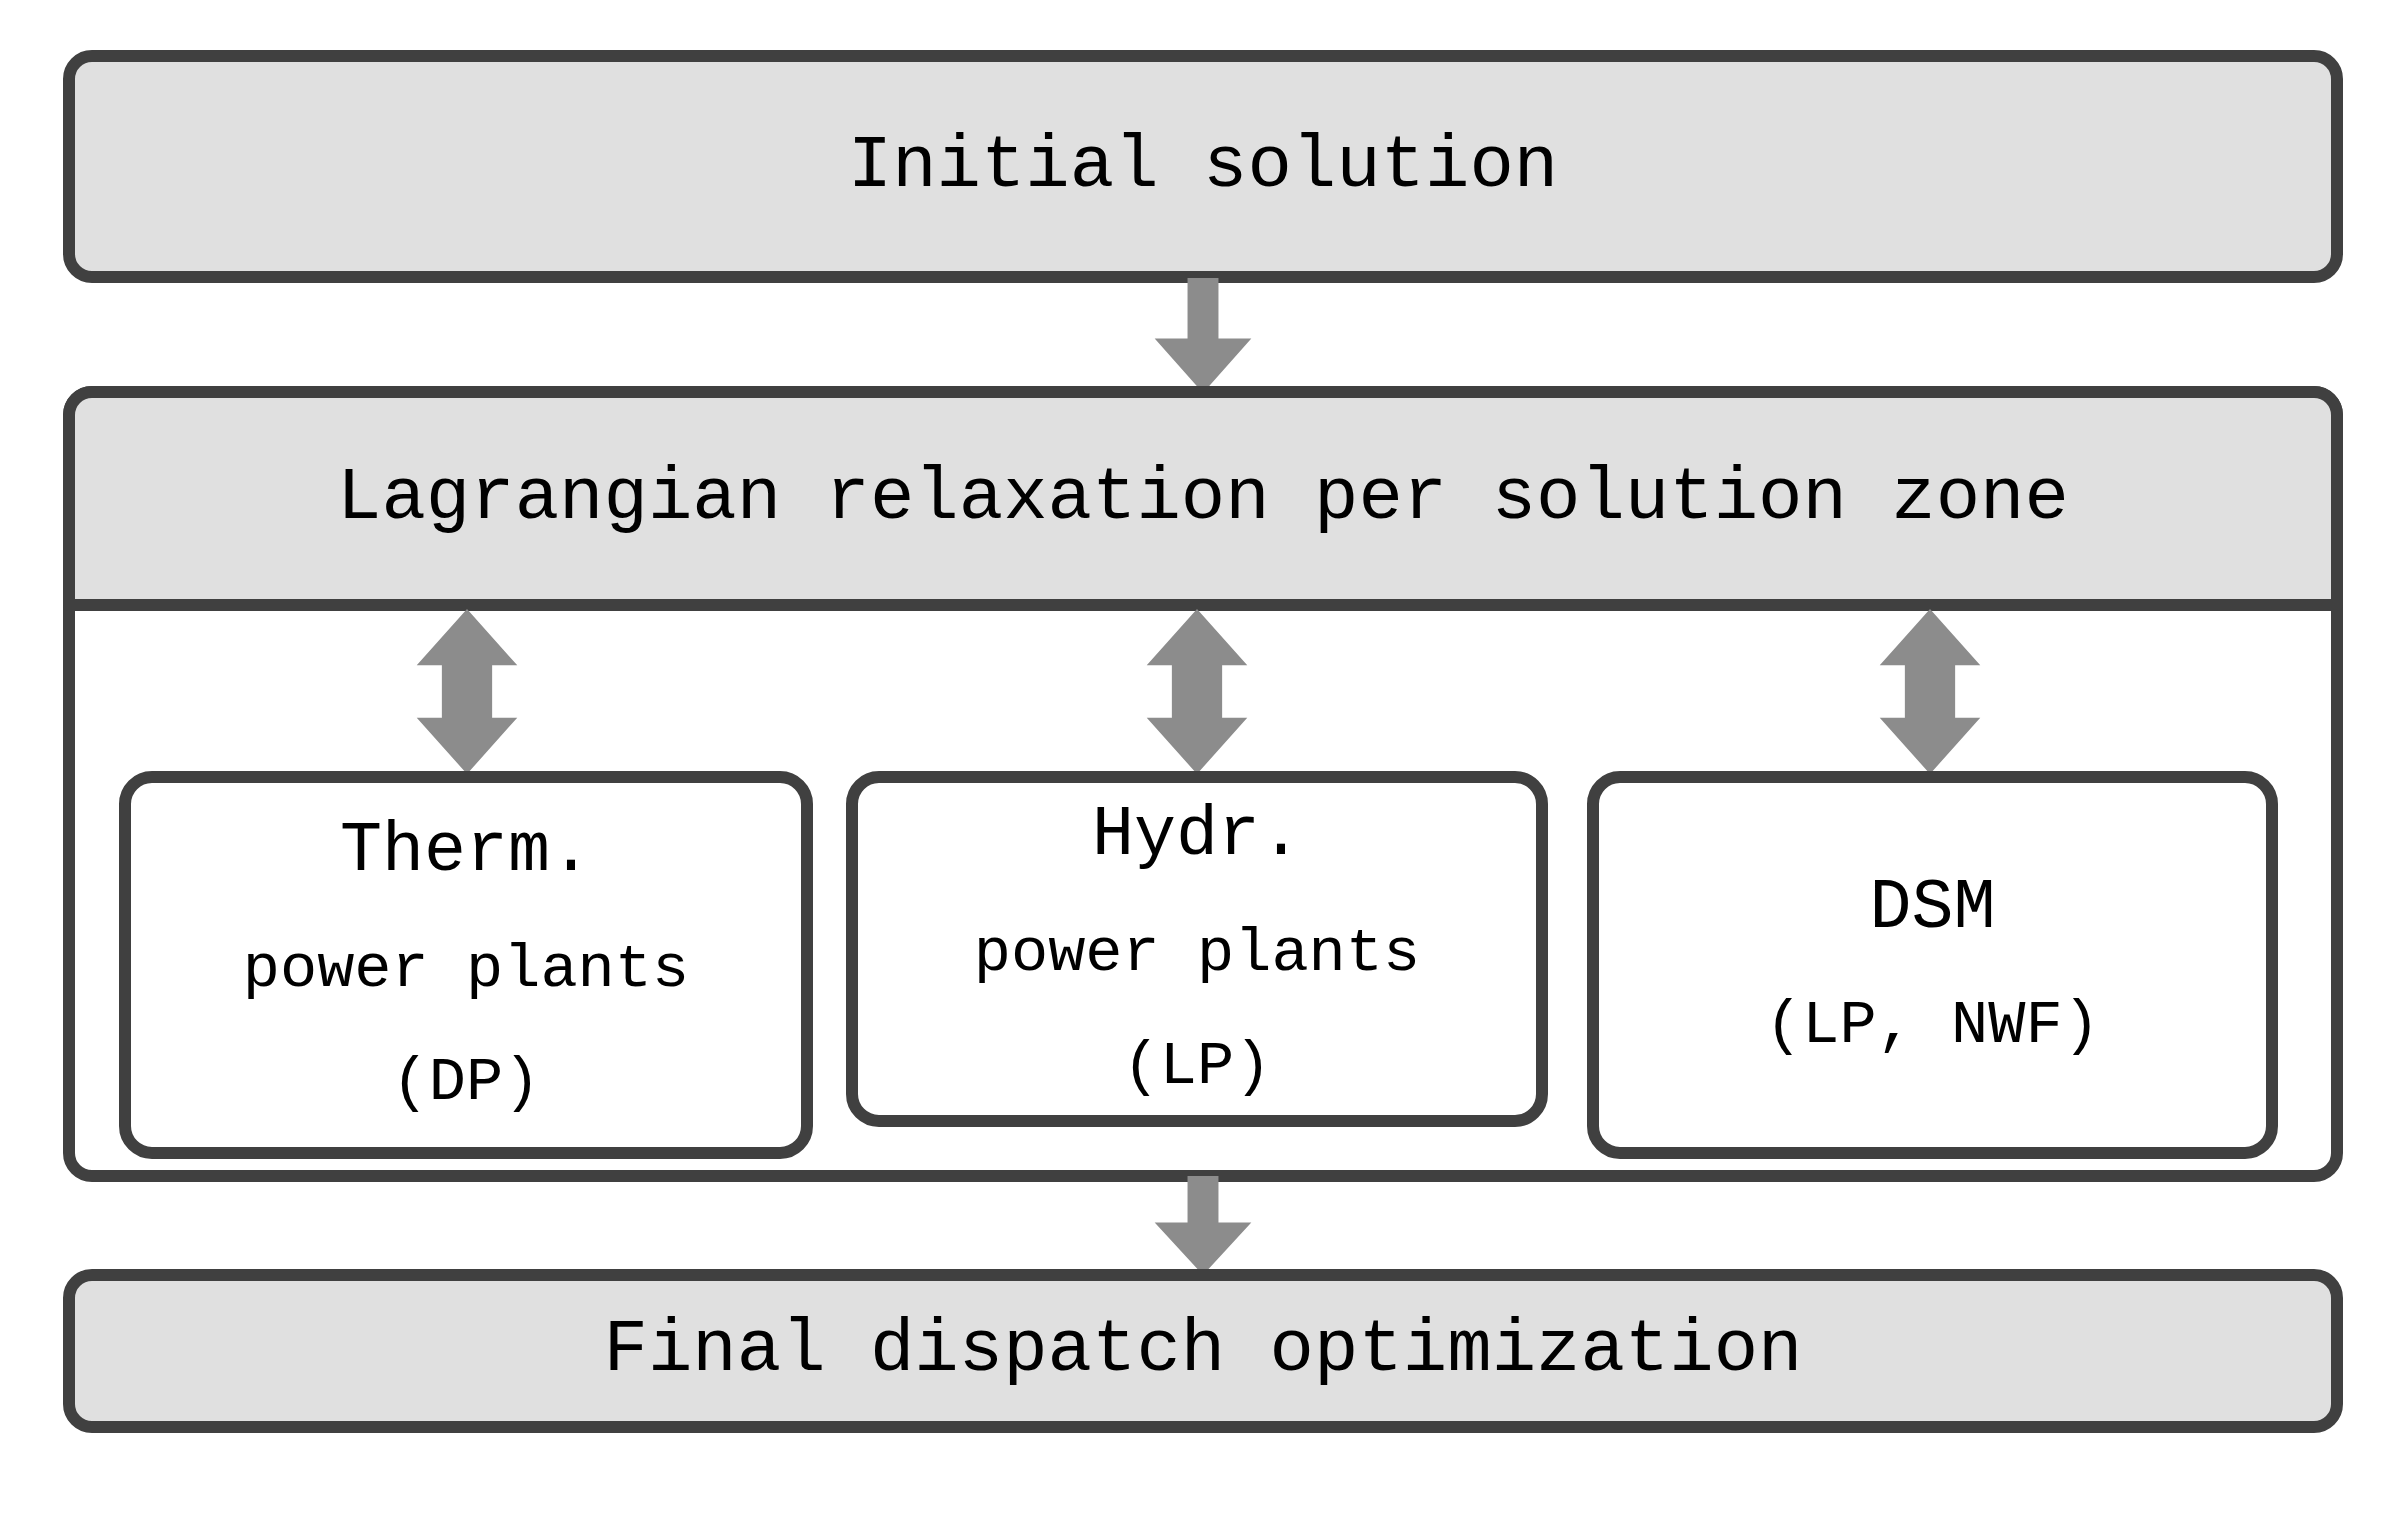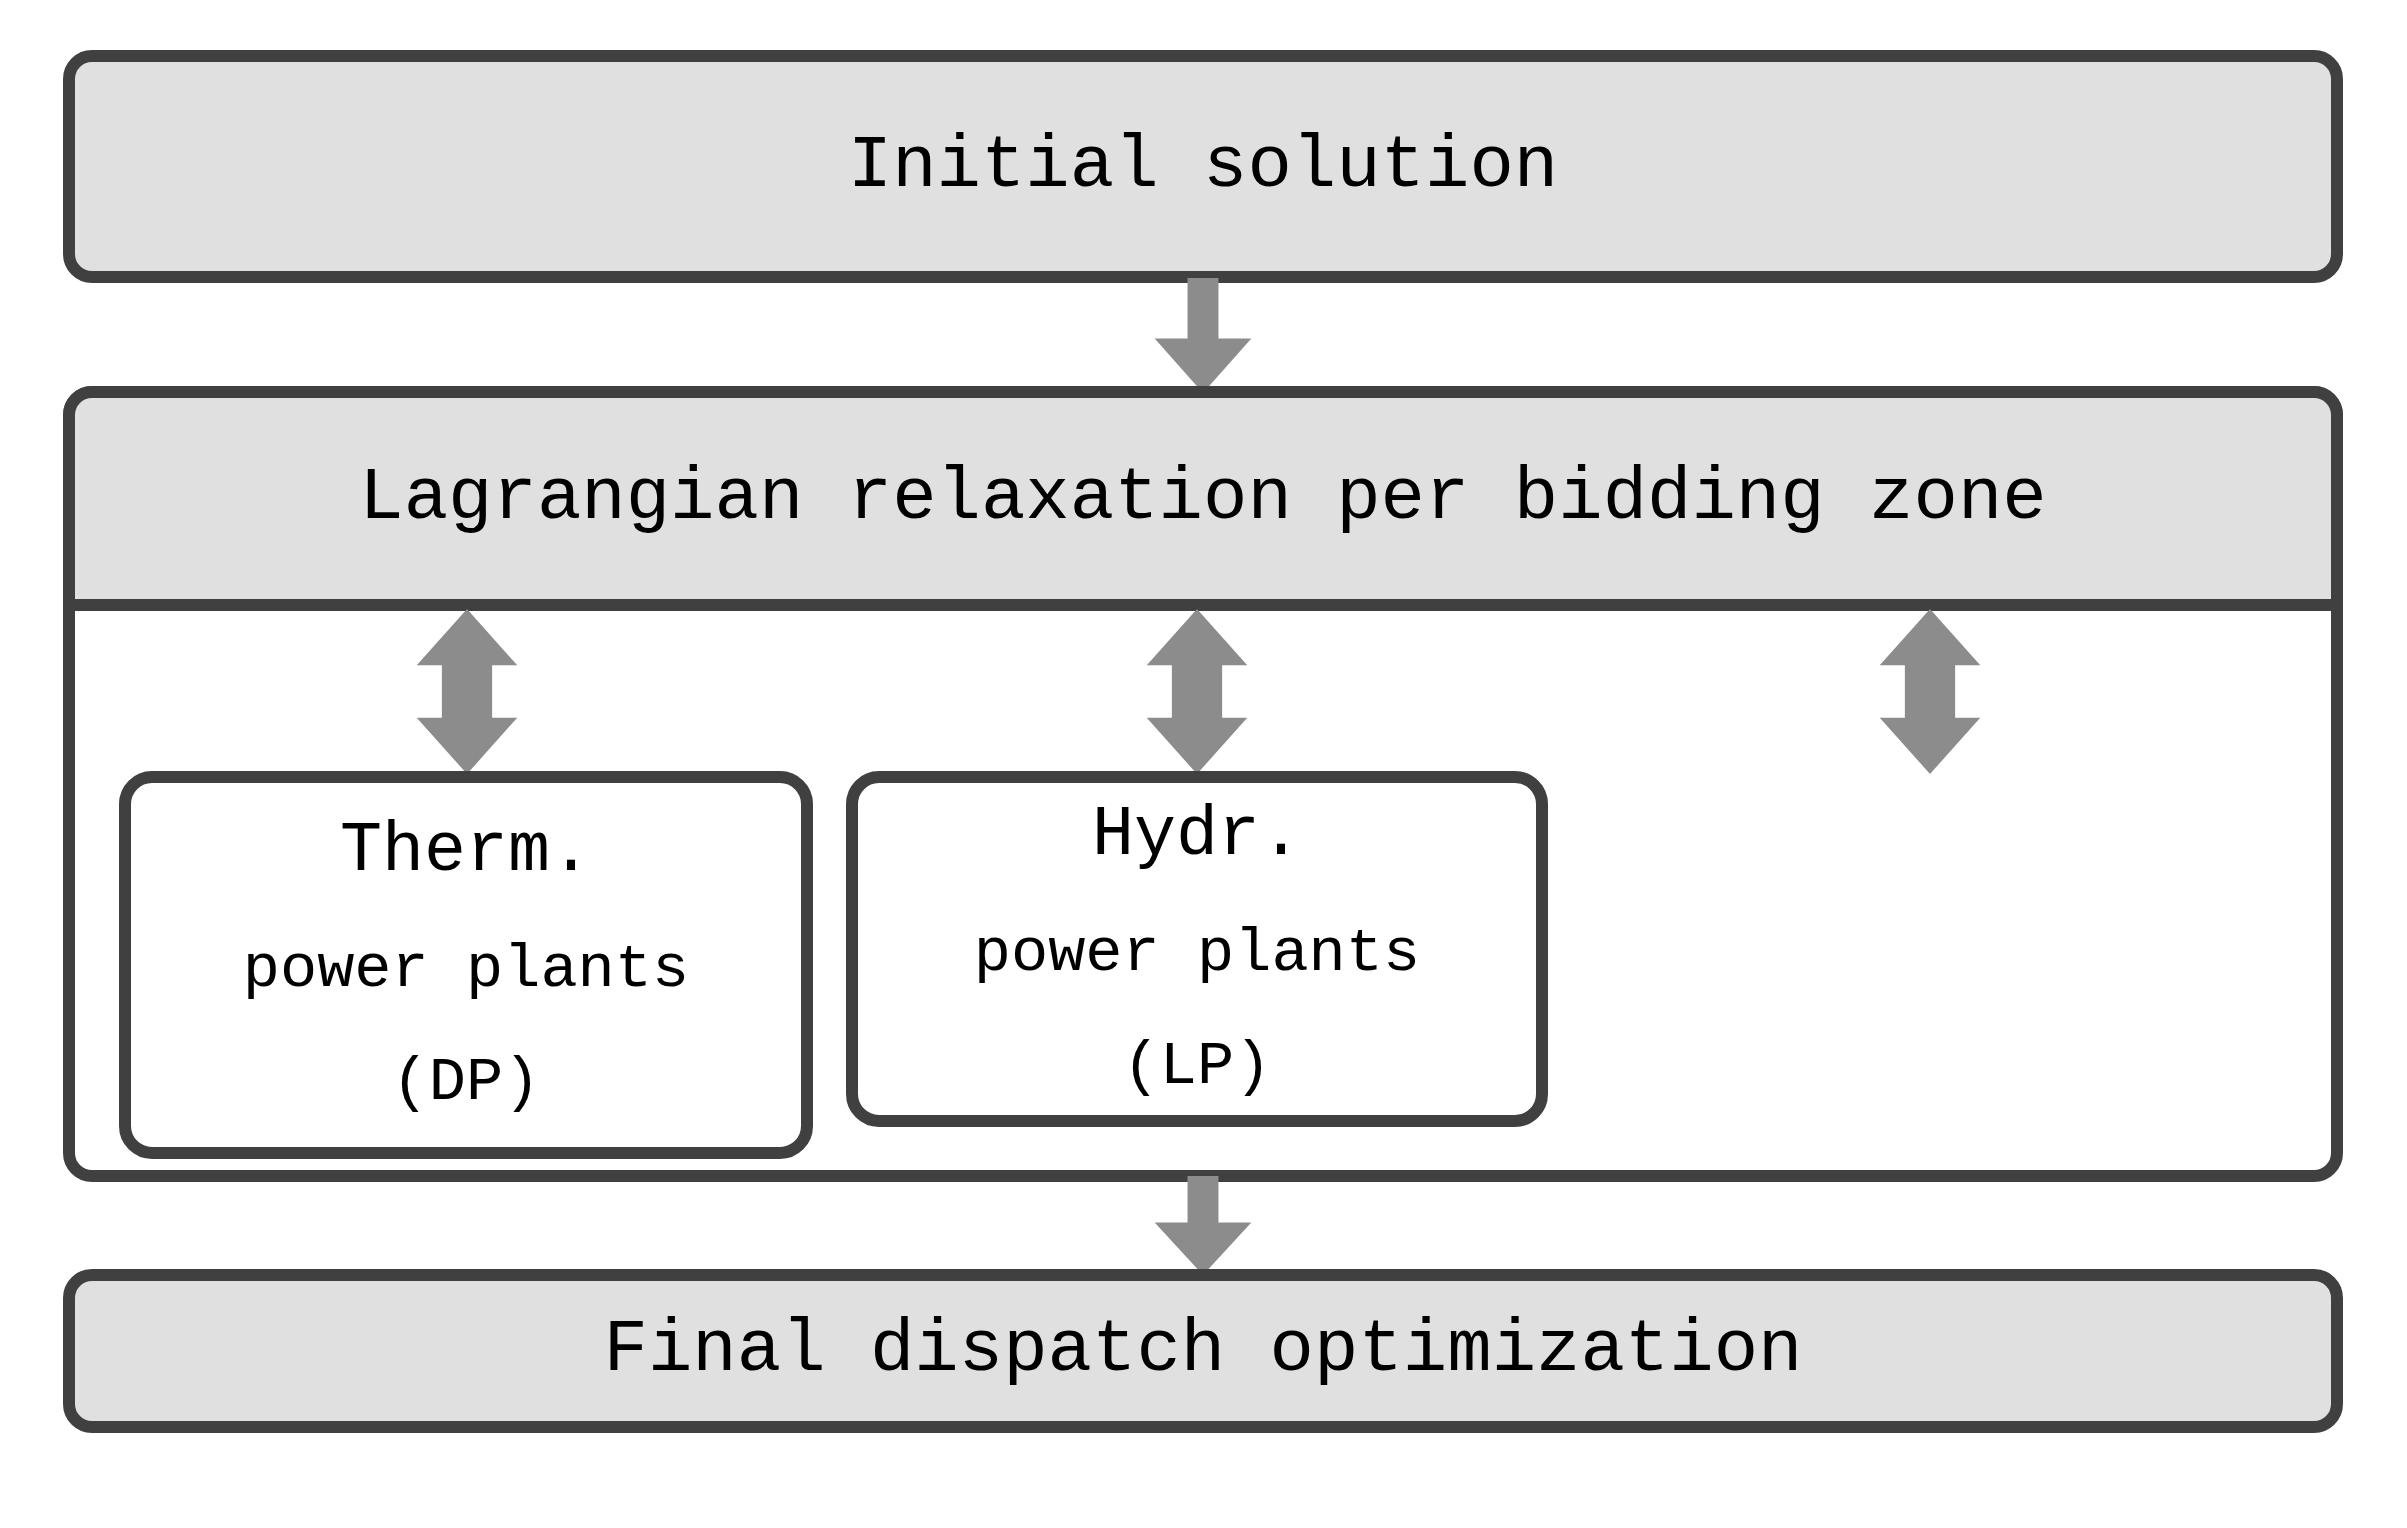--- a/index.html
+++ b/index.html
@@ -112,21 +112,21 @@
 
   <div class="arrow" id="arrow-down-top">
     <svg viewBox="0 0 120 118" width="116" height="115" preserveAspectRatio="none">
       <polygon points="44,0 76,0 76,62 110,62 60,118 10,62 44,62" fill="#8c8c8c"></polygon>
     </svg>
   </div>
 
   <div id="group-container"></div>
 
   <div class="node filled" id="box-lagrangian">
-    <span>Lagrangian relaxation per bidding  zone</span>
+    <span>Lagrangian relaxation per solution  zone</span>
   </div>
 
   <div class="arrow" id="arrow-bi-1">
     <svg viewBox="0 0 120 170" width="116" height="165" preserveAspectRatio="none">
       <polygon points="60,0 112,58 86,58 86,112 112,112 60,170 8,112 34,112 34,58 8,58" fill="#8c8c8c"></polygon>
     </svg>
   </div>
   <div class="arrow" id="arrow-bi-2">
     <svg viewBox="0 0 120 170" width="116" height="165" preserveAspectRatio="none">
       <polygon points="60,0 112,58 86,58 86,112 112,112 60,170 8,112 34,112 34,58 8,58" fill="#8c8c8c"></polygon>
@@ -143,20 +143,24 @@
     <span class="line-small">power plants</span>
     <span class="line-small">(DP)</span>
   </div>
 
   <div class="node plain" id="box-hydr">
     <span class="line-big">Hydr.</span>
     <span class="line-small">power plants</span>
     <span class="line-small">(LP)</span>
   </div>
 
+  <div class="node plain" id="box-dsm">
+    <span class="line-big">DSM</span>
+    <span class="line-small">(LP, NWF)</span>
+  </div>
 
   <div class="arrow" id="arrow-down-bottom">
     <svg viewBox="0 0 120 102" width="116" height="99" preserveAspectRatio="none">
       <polygon points="44,0 76,0 76,48 110,48 60,102 10,48 44,48" fill="#8c8c8c"></polygon>
     </svg>
   </div>
 
   <div class="node filled" id="box-final">
     <span>Final dispatch optimization</span>
   </div>

